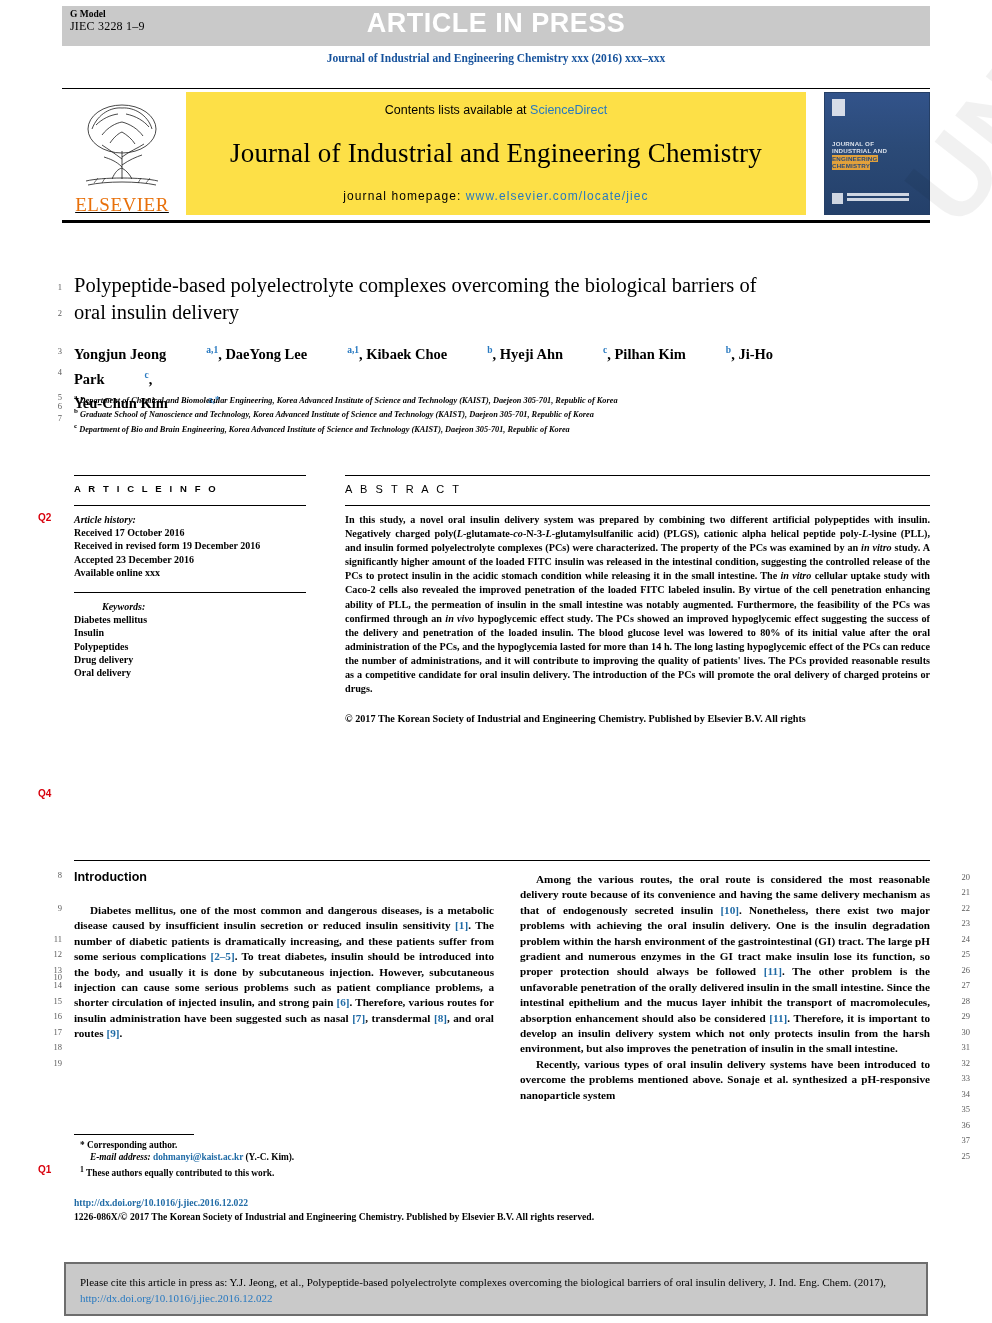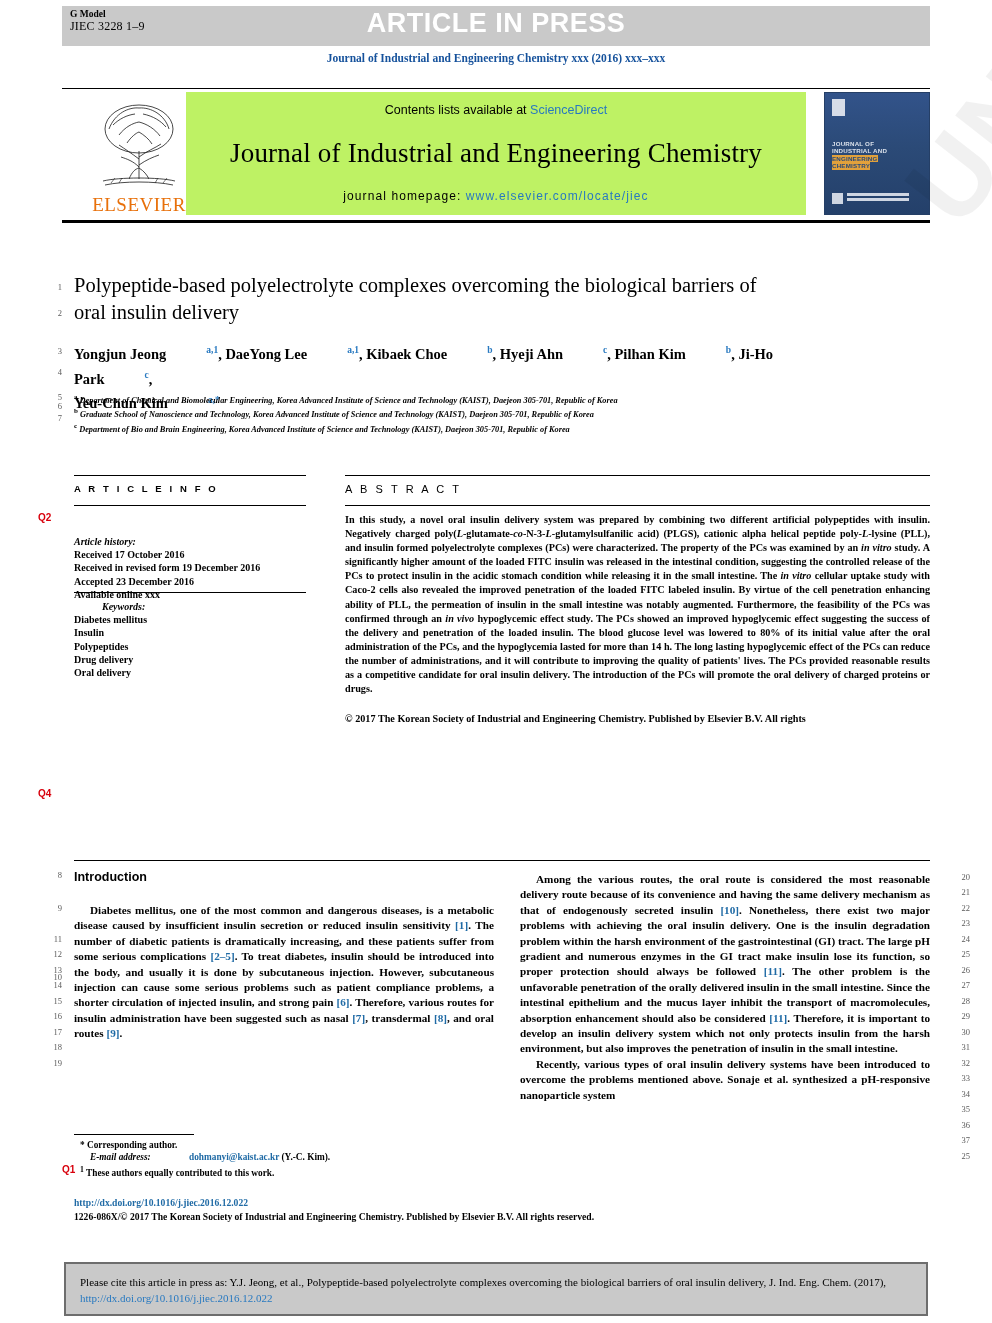--- a/index.html
+++ b/index.html
@@ -44,32 +44,32 @@
 
   
   .masthead-rule-top {
     position: absolute; left: 62px; top: 88px; width: 868px;
     border-top: 1.5px solid #000;
   }
   .masthead {
     position: absolute; left: 62px; top: 92px; width: 868px; height: 123px;
   }
   .ms-logo {
-    position: absolute; left: 17px; top: 0; width: 120px; height: 123px;
-    display:flex; flex-direction:column; align-items:center; justify-content:flex-end;
+    position: absolute; left: 0; top: 0; width: 120px; height: 123px;
+    display:flex; flex-direction:column; align-items:center; justify-content:flex-end;text-decoration:underline;
   }
   .tree-svg { width: 100px; height: 96px; display:block; }
   .elsevier-word {
     font-family: "Liberation Serif", serif;
     font-size: 19px; letter-spacing: 0.5px; color: #E8700A; font-weight: normal;
     line-height: 20px;
   }
   .ms-center {
     position:absolute; left:124px; top:0; width: 620px; height: 123px;
-    background: #bef264;
+    background: #fde047;
     display:flex; flex-direction:column; align-items:center; justify-content:space-between;
     padding: 11px 0 12px 0;
   }
   .ms-contents { font-size: 12.5px; font-family:"Liberation Sans", sans-serif; }
   .ms-contents .sd { color:#2879c0; }
   .ms-title { font-size: 27px; font-family:"Liberation Serif", serif; letter-spacing:.2px;}
   .ms-home { font-size: 12px; font-family:"Liberation Sans", sans-serif; letter-spacing: 1.1px;}
   .ms-home .url { color:#2879c0; }
   .ms-cover {
     position:absolute; right:0; top:0; width: 106px; height: 123px;
@@ -118,21 +118,21 @@
     font-size: 9.5px; font-weight:bold; letter-spacing: 2.6px;
     font-family:"Liberation Sans", sans-serif;
   }
   .abs-head {
     position:absolute; left:345px; top:483px;
     font-size: 11px; font-weight:normal; letter-spacing: 2.6px;
     font-family:"Liberation Sans", sans-serif;
   }
 
   .info-block {
-    position:absolute; left:74px; top:535px; width: 232px;
+    position:absolute; left:74px; top:513px; width: 232px;
     font-size: 10px; line-height: 13.2px; font-weight:bold;
     font-family:"Liberation Serif", serif;
   }
   .info-block .hd { font-style: italic; }
   .kw-block {
     position:absolute; left:74px; top:600px; width: 232px;
     font-size: 10px; line-height: 13.2px; font-weight:bold;
     font-family:"Liberation Serif", serif;
   }
   .kw-block .hd { font-style: italic; margin-left: 28px; }
@@ -169,21 +169,21 @@
 
   
   .fn-rule { position:absolute; left:74px; top:1134px; width: 120px; border-top:1px solid #000;}
   .footnotes {
     position:absolute; left:74px; top:1139px; width: 420px;
     font-size: 9.3px; line-height: 12.4px; font-weight:bold;
     font-family:"Liberation Serif", serif;
   }
   .footnotes .ind { padding-left: 16px; text-indent:-10px; }
   .footnotes .em { font-style: italic; }
-  .footnotes a, .footnotes .link { color:#1f6aa5;margin-left:36px; }
+  .footnotes a, .footnotes .link { color:#1f6aa5; }
 
   .doi-line {
     position:absolute; left:74px; top:1196px; width: 700px;
     font-size: 9.6px; line-height: 13px; font-weight:bold;
     font-family:"Liberation Serif", serif;
   }
   .doi-line .link { color:#1f6aa5; }
   .issn-line {
     position:absolute; left:74px; top:1210px; width: 760px;
     font-size: 9.6px; line-height: 13px; font-weight:bold;
@@ -367,21 +367,21 @@
   <span class="link">http://dx.doi.org/10.1016/j.jiec.2016.12.022</span>
 </div>
 <div class="issn-line">1226-086X/© 2017 The Korean Society of Industrial and Engineering Chemistry. Published by Elsevier B.V. All rights reserved.</div>
 
 <div class="citebox">
   <span>Please cite this article in press as: Y.J. Jeong, et al., Polypeptide-based polyelectrolyte complexes overcoming the biological barriers of oral insulin delivery, J. Ind. Eng. Chem. (2017), </span><span class="link">http://dx.doi.org/10.1016/j.jiec.2016.12.022</span>
 </div>
 
 <div class="qmark" style="left:38px; top:512px;">Q2</div>
 <div class="qmark" style="left:38px; top:788px;">Q4</div>
-<div class="qmark" style="left:38px; top:1164px;margin-left:24px;">Q1</div>
+<div class="qmark" style="left:38px; top:1164px;">Q1</div>
 
 <div class="lineno" style="left:44px; top:282px;">1</div>
 <div class="lineno" style="left:44px; top:308px;">2</div>
 <div class="lineno" style="left:44px; top:346px;">3</div>
 <div class="lineno" style="left:44px; top:367px;">4</div>
 <div class="lineno" style="left:44px; top:392px;">5</div>
 <div class="lineno" style="left:44px; top:401px;">6</div>
 <div class="lineno" style="left:44px; top:413px;">7</div>
 
 <div class="lineno" style="left:44px; top:870px;">8</div>

